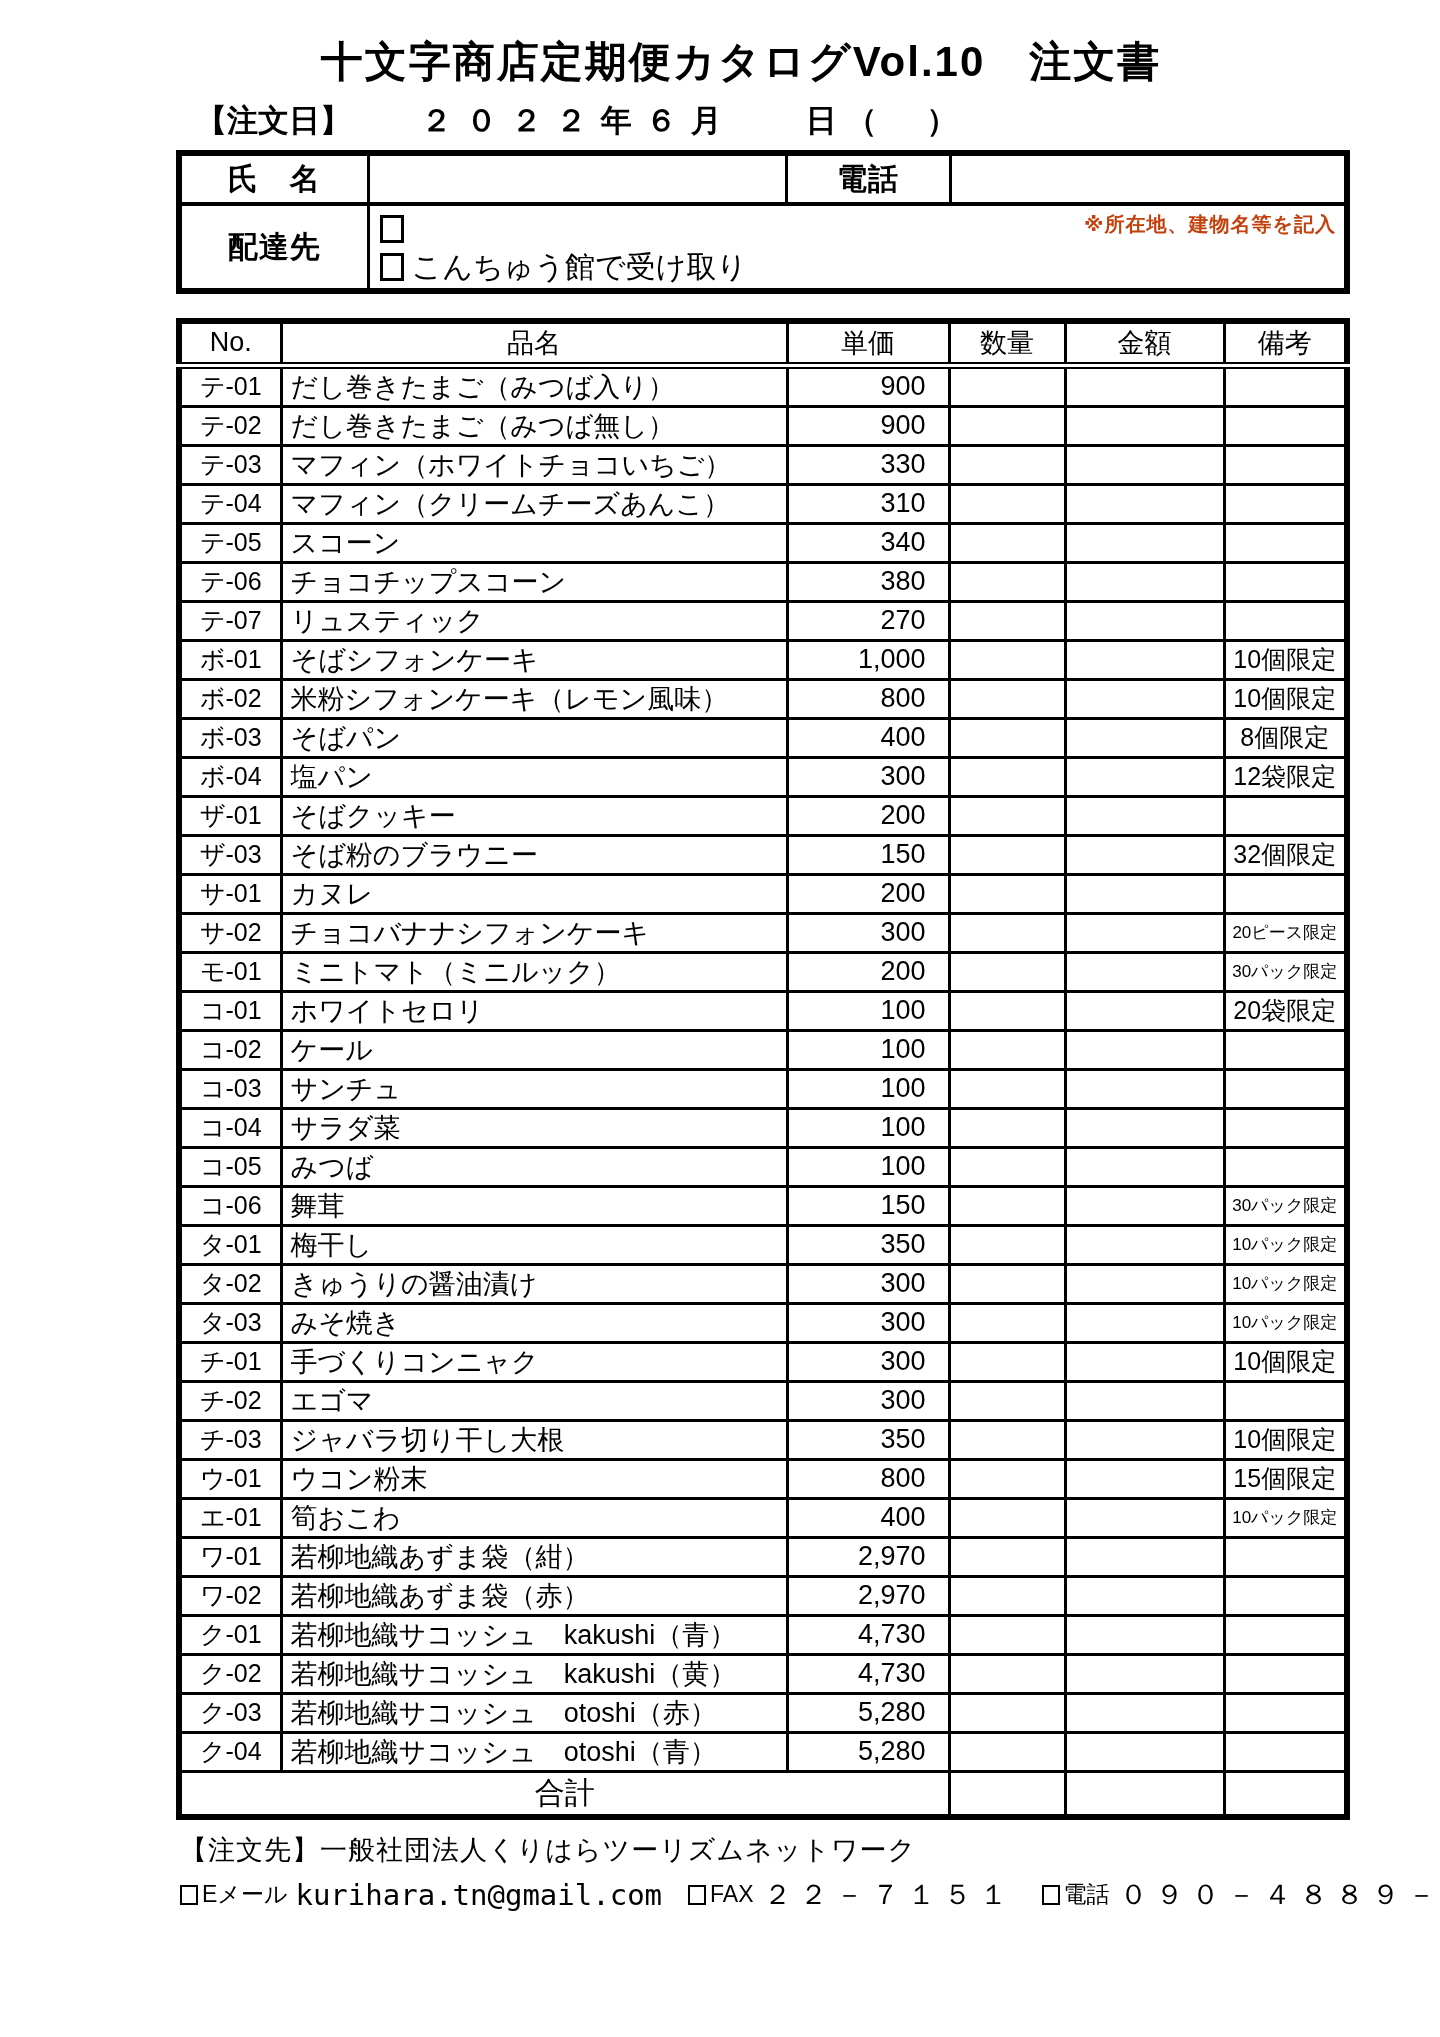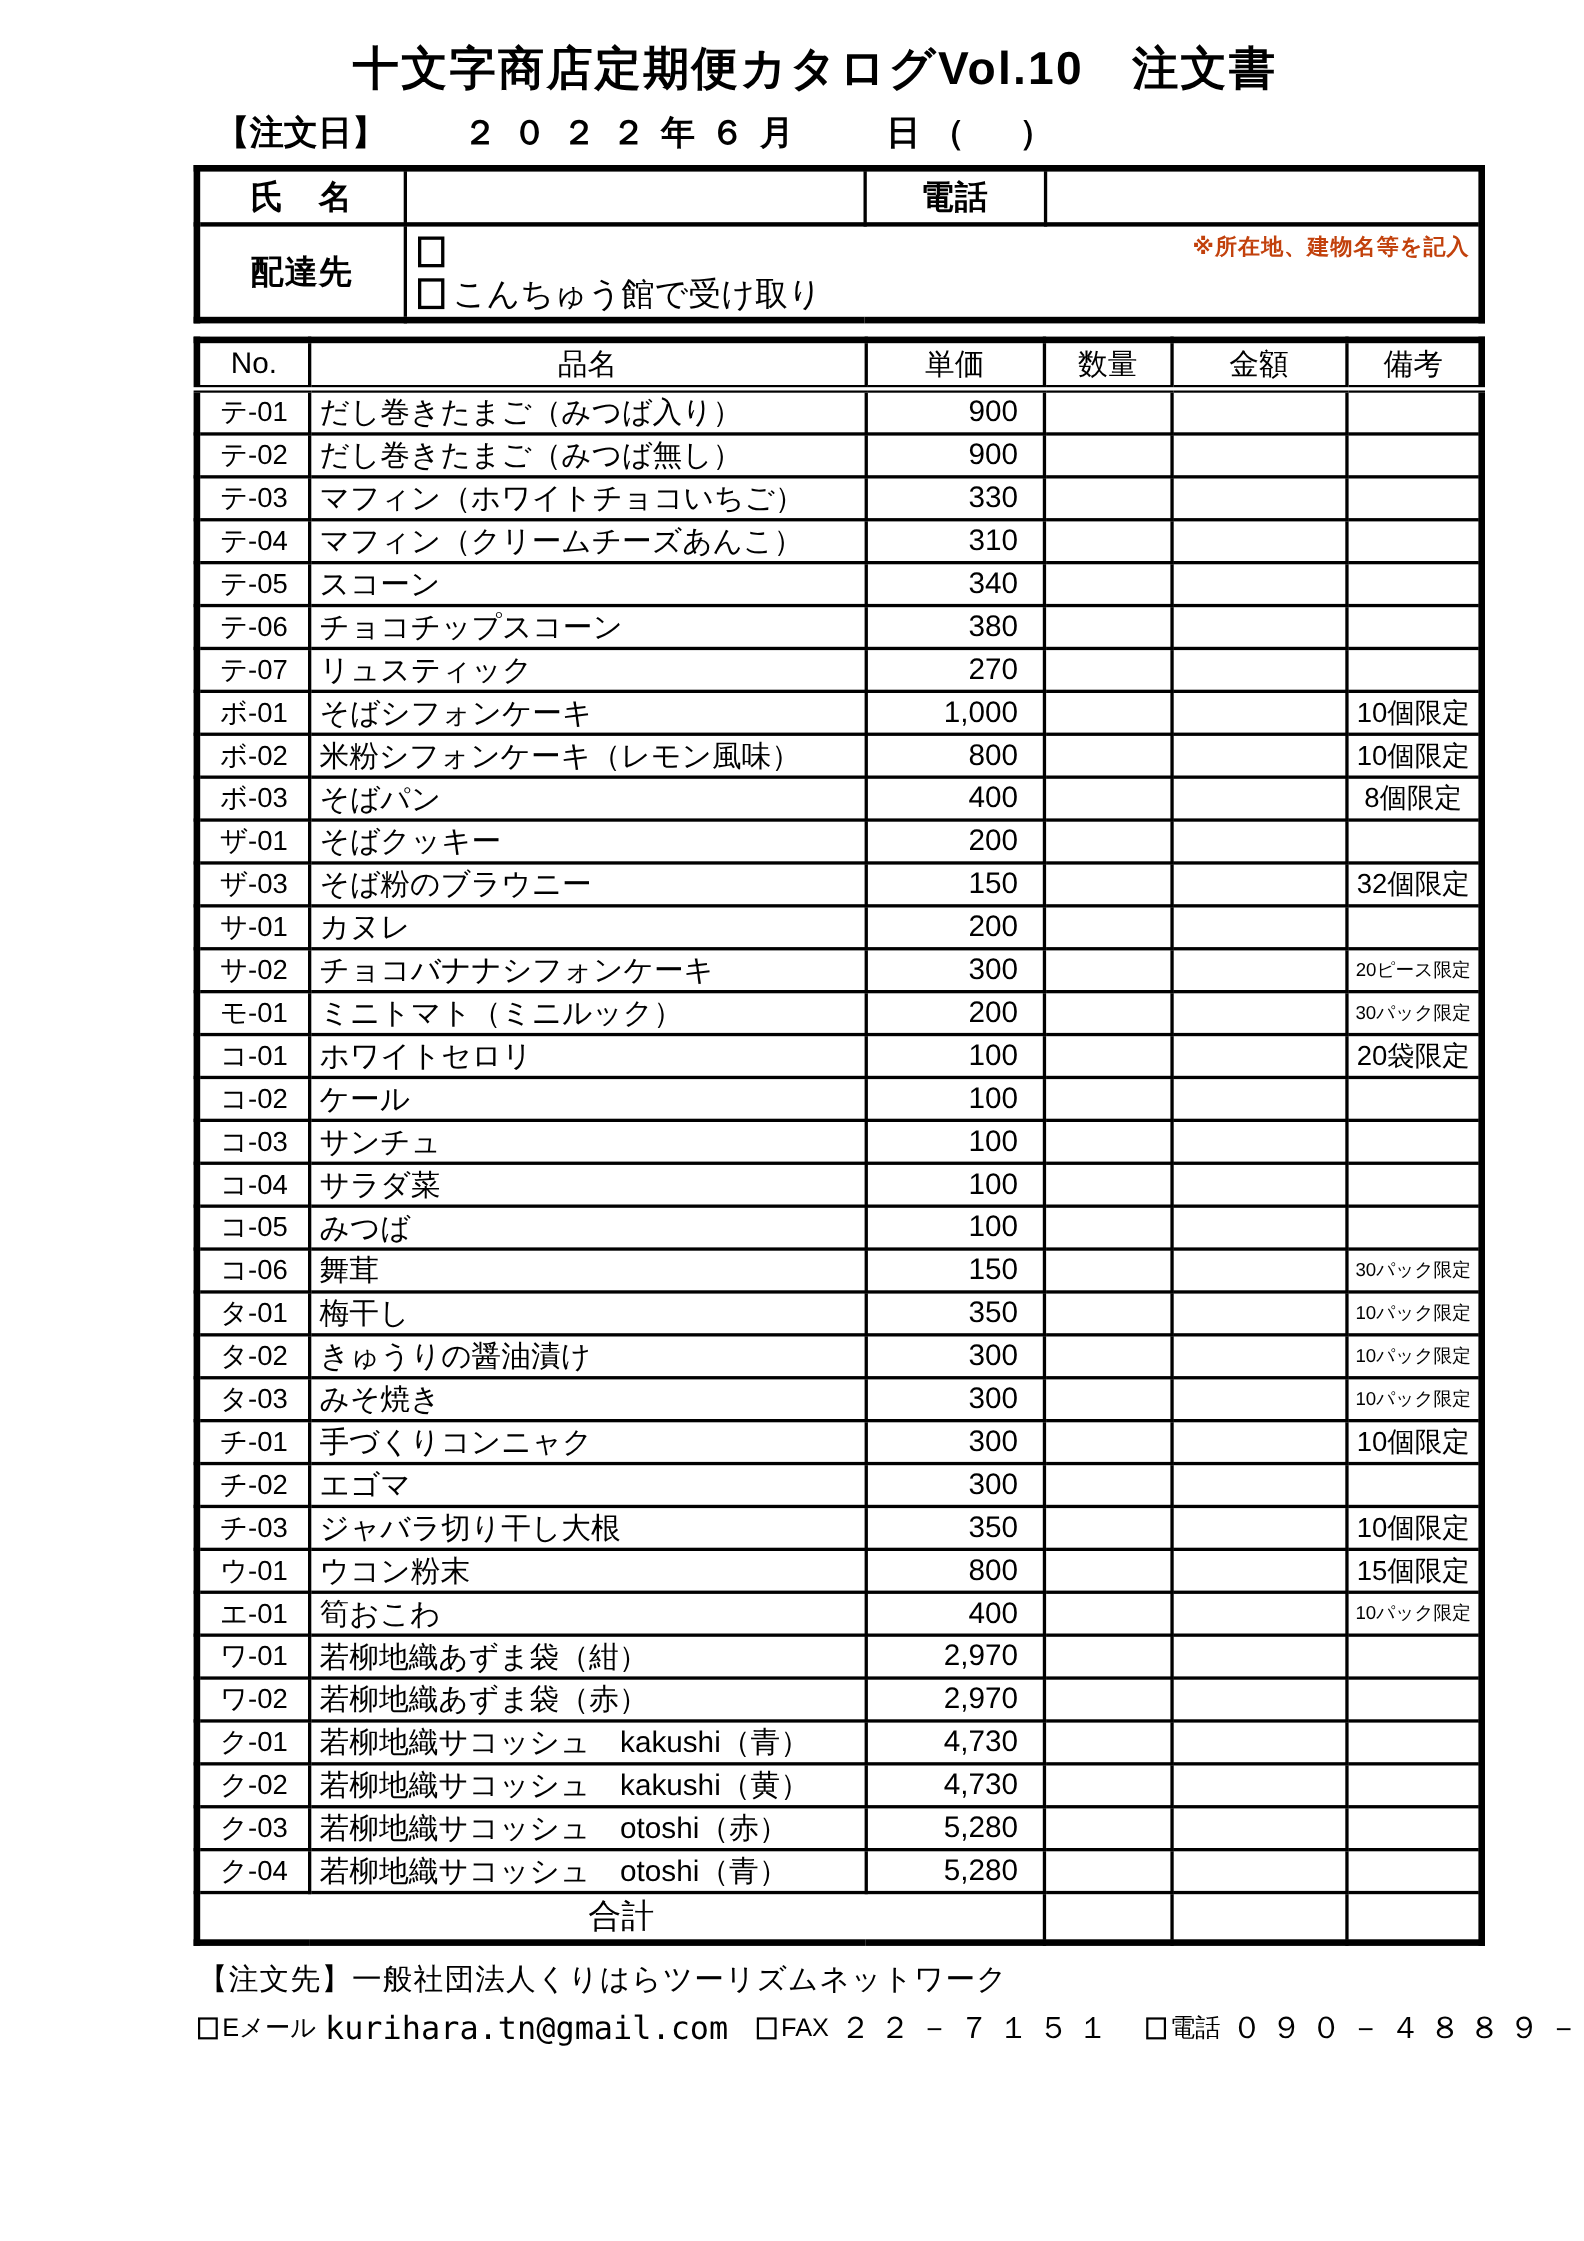--- a/index.html
+++ b/index.html
@@ -54,21 +54,21 @@
   }
   .chk-line { display:flex; align-items:center; height:38px; }
   .chk {
     display:inline-block; width:24px; height:28px;
     border:3px solid #000; margin-right:8px; flex:0 0 auto;
     background:#fff;
   }
   .chk-label { font-size:30px; white-space:nowrap; }
 
   
-  .items-table { margin-top:12px; width:1168px; border:6px solid #000; }
+  .items-table { margin-top:24px; width:1168px; border:6px solid #000; }
   .items-table th, .items-table td { border:3px solid #000; overflow:hidden; white-space:nowrap; }
   .items-table thead th {
     height:44px; font-size:27px; font-weight:normal;
     border-bottom:7px double #000;
   }
   .items-table tbody td { height:38px; }
   .c-no    { text-align:center; font-size:25px; }
   .c-name  { text-align:left; font-size:27px; padding-left:8px; }
   .c-price { text-align:right; font-size:27px; padding-right:22px; }
   .c-note  { text-align:center; font-size:25px; }
@@ -240,20 +240,28 @@
 
   <tr>
     <td class="c-no">ボ-03</td>
     <td class="c-name">そばパン</td>
     <td class="c-price">400</td>
     <td class="c-qty"></td>
     <td class="c-amount"></td>
     <td class="c-note">8個限定</td>
   </tr>
 
+  <tr>
+    <td class="c-no">ボ-04</td>
+    <td class="c-name">塩パン</td>
+    <td class="c-price">300</td>
+    <td class="c-qty"></td>
+    <td class="c-amount"></td>
+    <td class="c-note">12袋限定</td>
+  </tr>
 
   <tr>
     <td class="c-no">ザ-01</td>
     <td class="c-name">そばクッキー</td>
     <td class="c-price">200</td>
     <td class="c-qty"></td>
     <td class="c-amount"></td>
     <td class="c-note"></td>
   </tr>
 

